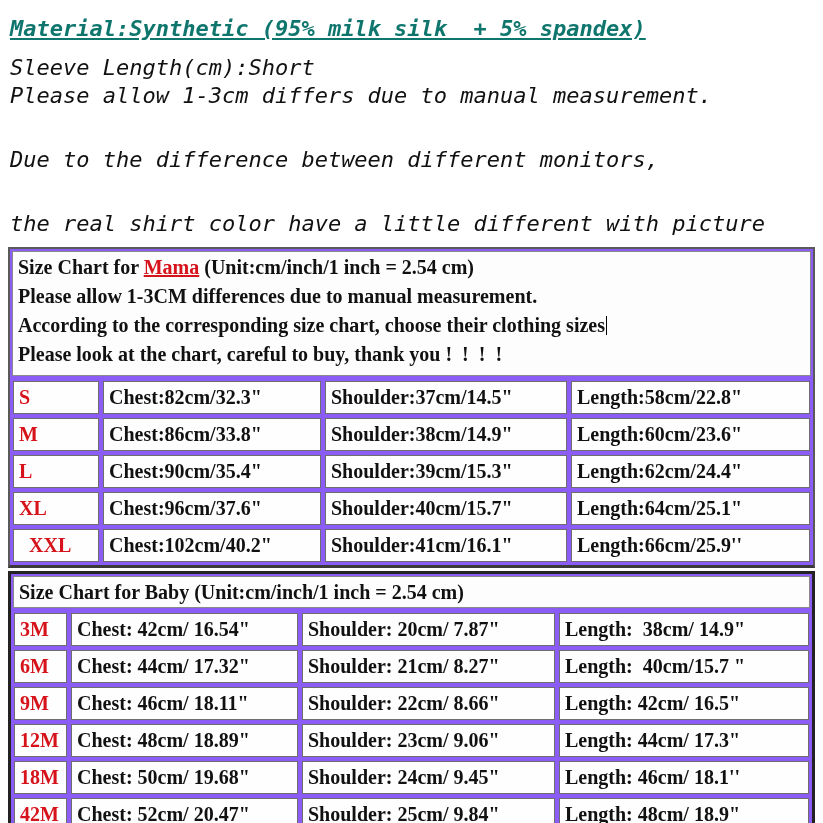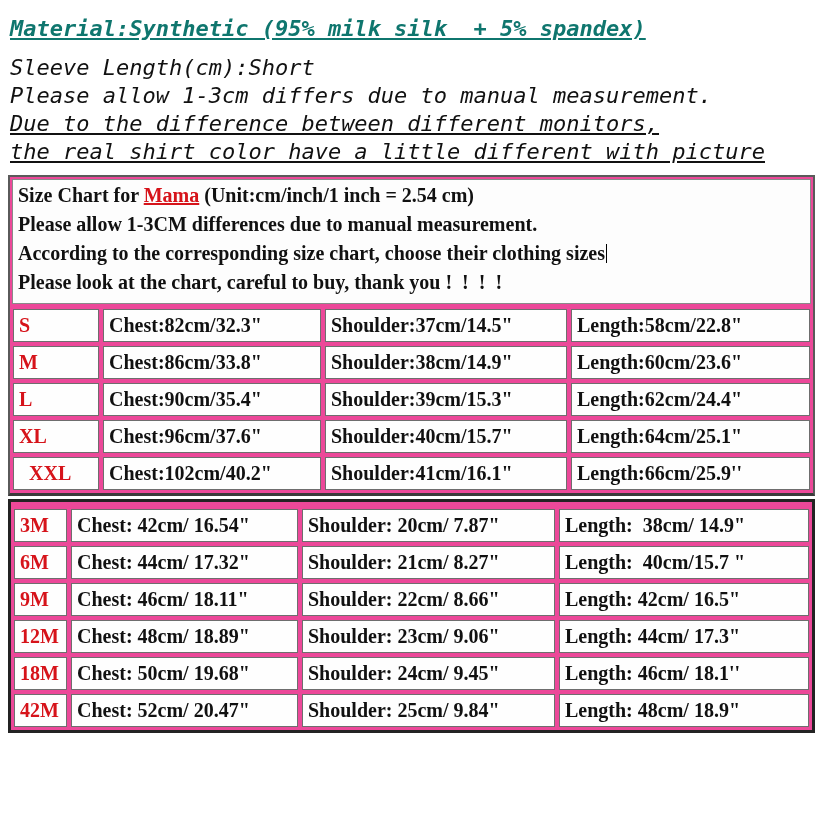--- a/index.html
+++ b/index.html
@@ -38,27 +38,27 @@
   .spec-line {
     font-family: "DejaVu Sans Mono", monospace;
     font-style: italic;
     font-weight: 500;
     font-size: 22px;
     color: #111111;
     line-height: 28px;
     white-space: pre;
   }
   .spec-line.underlined {
-    text-decoration: underline;
+    margin-top: 36px;
   }
 
   
   .chart-box {
     box-sizing: border-box;
-    background: #ec4899;
+    background: #8b5cf6;
     margin-top: 9px;
   }
   .chart-box.mama {
     border: 2px solid #5a5a5a;
     border-bottom: 3px solid #3a3a3a;
     padding: 2px;
   }
   .chart-box.baby {
     margin-top: 3px;
     border: 3px solid #232323;
@@ -160,20 +160,23 @@
       <div class="cell">Length:64cm/25.1"</div>
 
       <div class="cell size-label">  XXL</div>
       <div class="cell">Chest:102cm/40.2"</div>
       <div class="cell">Shoulder:41cm/16.1"</div>
       <div class="cell">Length:66cm/25.9''</div>
     </div>
   </section>
 
   <section class="chart-box baby">
+    <div class="chart-header-cell baby-header">
+      <p>Size Chart for Baby (Unit:cm/inch/1 inch = 2.54 cm)</p>
+    </div>
     <div class="size-grid baby-grid">
       <div class="cell size-label">3M</div>
       <div class="cell">Chest: 42cm/ 16.54"</div>
       <div class="cell">Shoulder: 20cm/ 7.87"</div>
       <div class="cell">Length:  38cm/ 14.9"</div>
 
       <div class="cell size-label">6M</div>
       <div class="cell">Chest: 44cm/ 17.32"</div>
       <div class="cell">Shoulder: 21cm/ 8.27"</div>
       <div class="cell">Length:  40cm/15.7 "</div>

